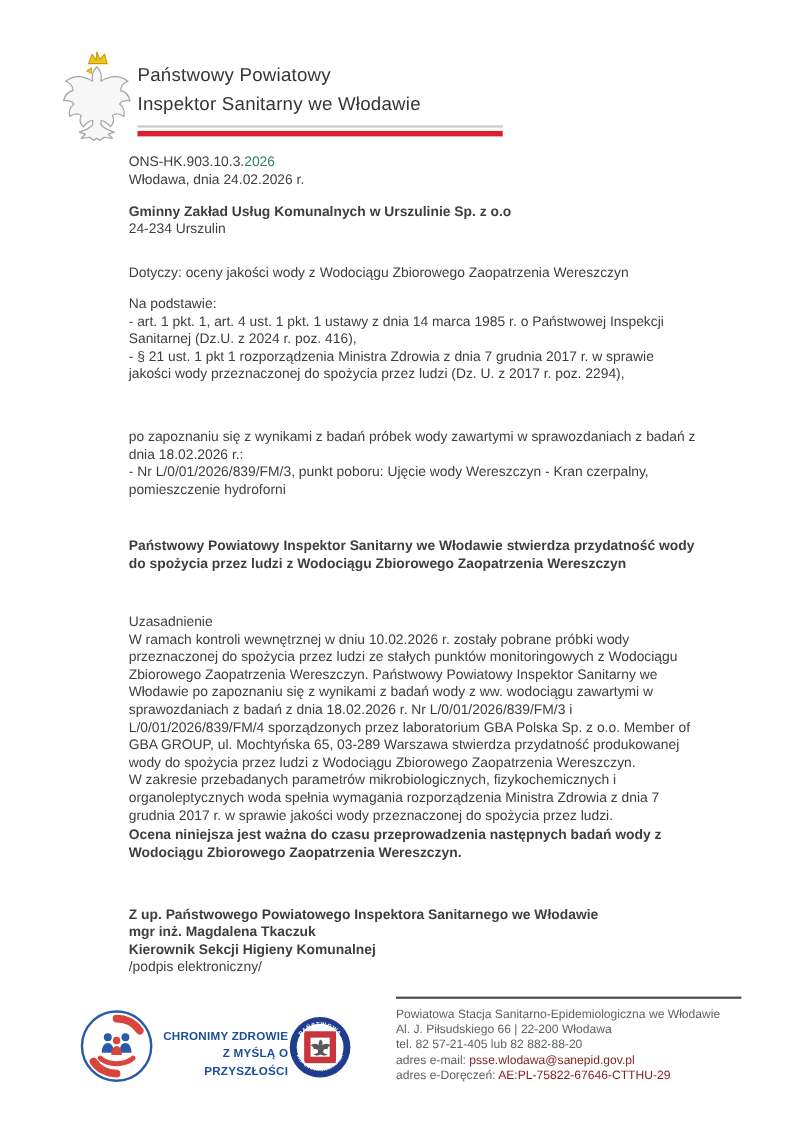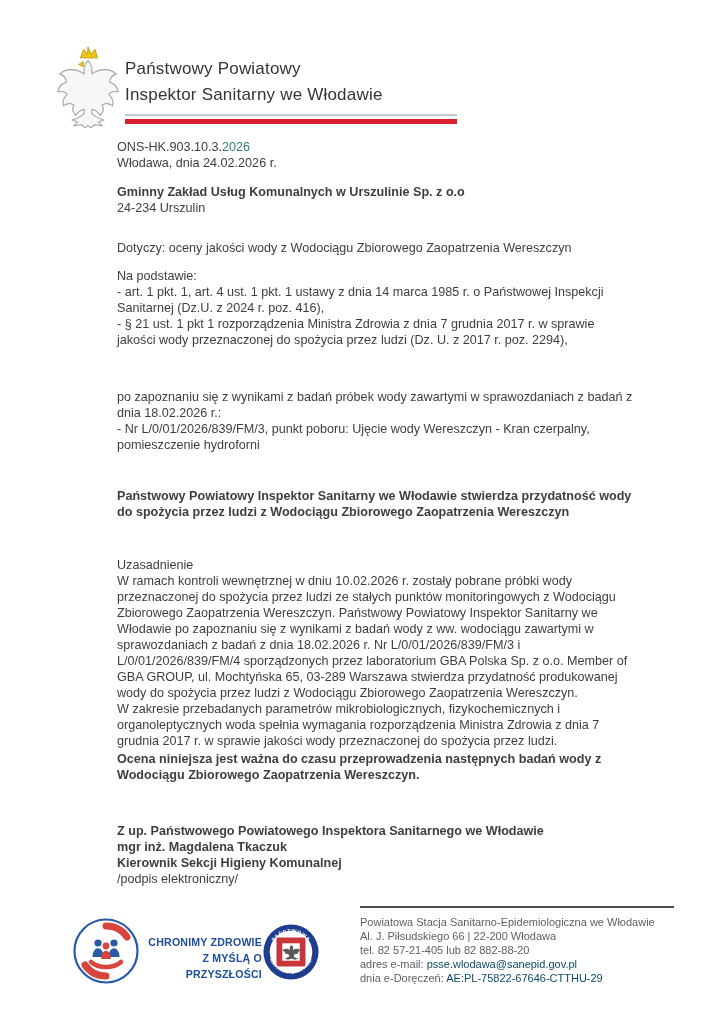--- a/index.html
+++ b/index.html
@@ -35,21 +35,21 @@
 
   
   .footer { position:absolute; left:0; top:902px; width:724px; height:122px; }
   .logo-people { position:absolute; left:72px; top:15px; width:68px; height:68px; }
   .slogan { position:absolute; left:146px; top:32px; width:116px; text-align:right;
             color:#1c4e9b; font-weight:bold; font-size:10.6px; line-height:16px; letter-spacing:0.2px; }
   .badge { position:absolute; left:262px; top:21px; width:58px; height:58px; }
   .contact { position:absolute; left:360px; top:4px; width:314px; font-size:11px;
              line-height:14px; color:#5d6167; }
   .contact-rule { height:2px; background:#4c4c4c; margin-bottom:7px; }
-  .link { color:#0c4a6e; text-decoration:none; cursor:pointer; }
+  .link { color:#7f1d1d; text-decoration:none; cursor:pointer; }
 </style>
 </head>
 <body>
 
 <div class="page">
 
   <div class="header">
     <svg class="eagle" viewBox="0 0 70 90" aria-hidden="true">
       <g fill="#f7f7f7" stroke="#a5a5a5" stroke-width="1.2" stroke-linejoin="round">
         <path d="M35 16 C31 20 30 25 31 30 C22 24 12 24 5 30 C10 32 12 35 12 39 C7 40 4 44 3 49 C8 48 11 49 13 52 C9 55 8 60 9 64 C13 61 17 61 20 63 C18 67 19 71 22 74 C25 70 28 68 31 68 L31 72 C27 76 23 78 18 79 L24 81 L20 85 L28 84 L32 87 L35 85 L38 87 L42 84 L50 85 L46 81 L52 79 C47 78 43 76 39 72 L39 68 C42 68 45 70 48 74 C51 71 52 67 50 63 C53 61 57 61 61 64 C62 60 61 55 57 52 C59 49 62 48 67 49 C66 44 63 40 58 39 C58 35 60 32 65 30 C58 24 48 24 39 30 C40 25 39 20 35 16 Z"></path>
@@ -147,18 +147,18 @@
         <textPath href="#arcB" startOffset="50%" text-anchor="middle">INSPEKCJA SANITARNA</textPath>
       </text>
     </svg>
 
     <div class="contact">
       <div class="contact-rule"></div>
       <div>Powiatowa Stacja Sanitarno-Epidemiologiczna we Włodawie</div>
       <div>Al. J. Piłsudskiego 66  |  22-200 Włodawa</div>
       <div>tel. 82 57-21-405 lub 82 882-88-20</div>
       <div><span>adres e-mail: </span><a class="link">psse.wlodawa@sanepid.gov.pl</a></div>
-      <div><span>dnia e-Doręczeń: </span><a class="link">AE:PL-75822-67646-CTTHU-29</a></div>
+      <div><span>adres e-Doręczeń: </span><a class="link">AE:PL-75822-67646-CTTHU-29</a></div>
     </div>
 
   </div>
 
 </div>
 
 </body></html>

